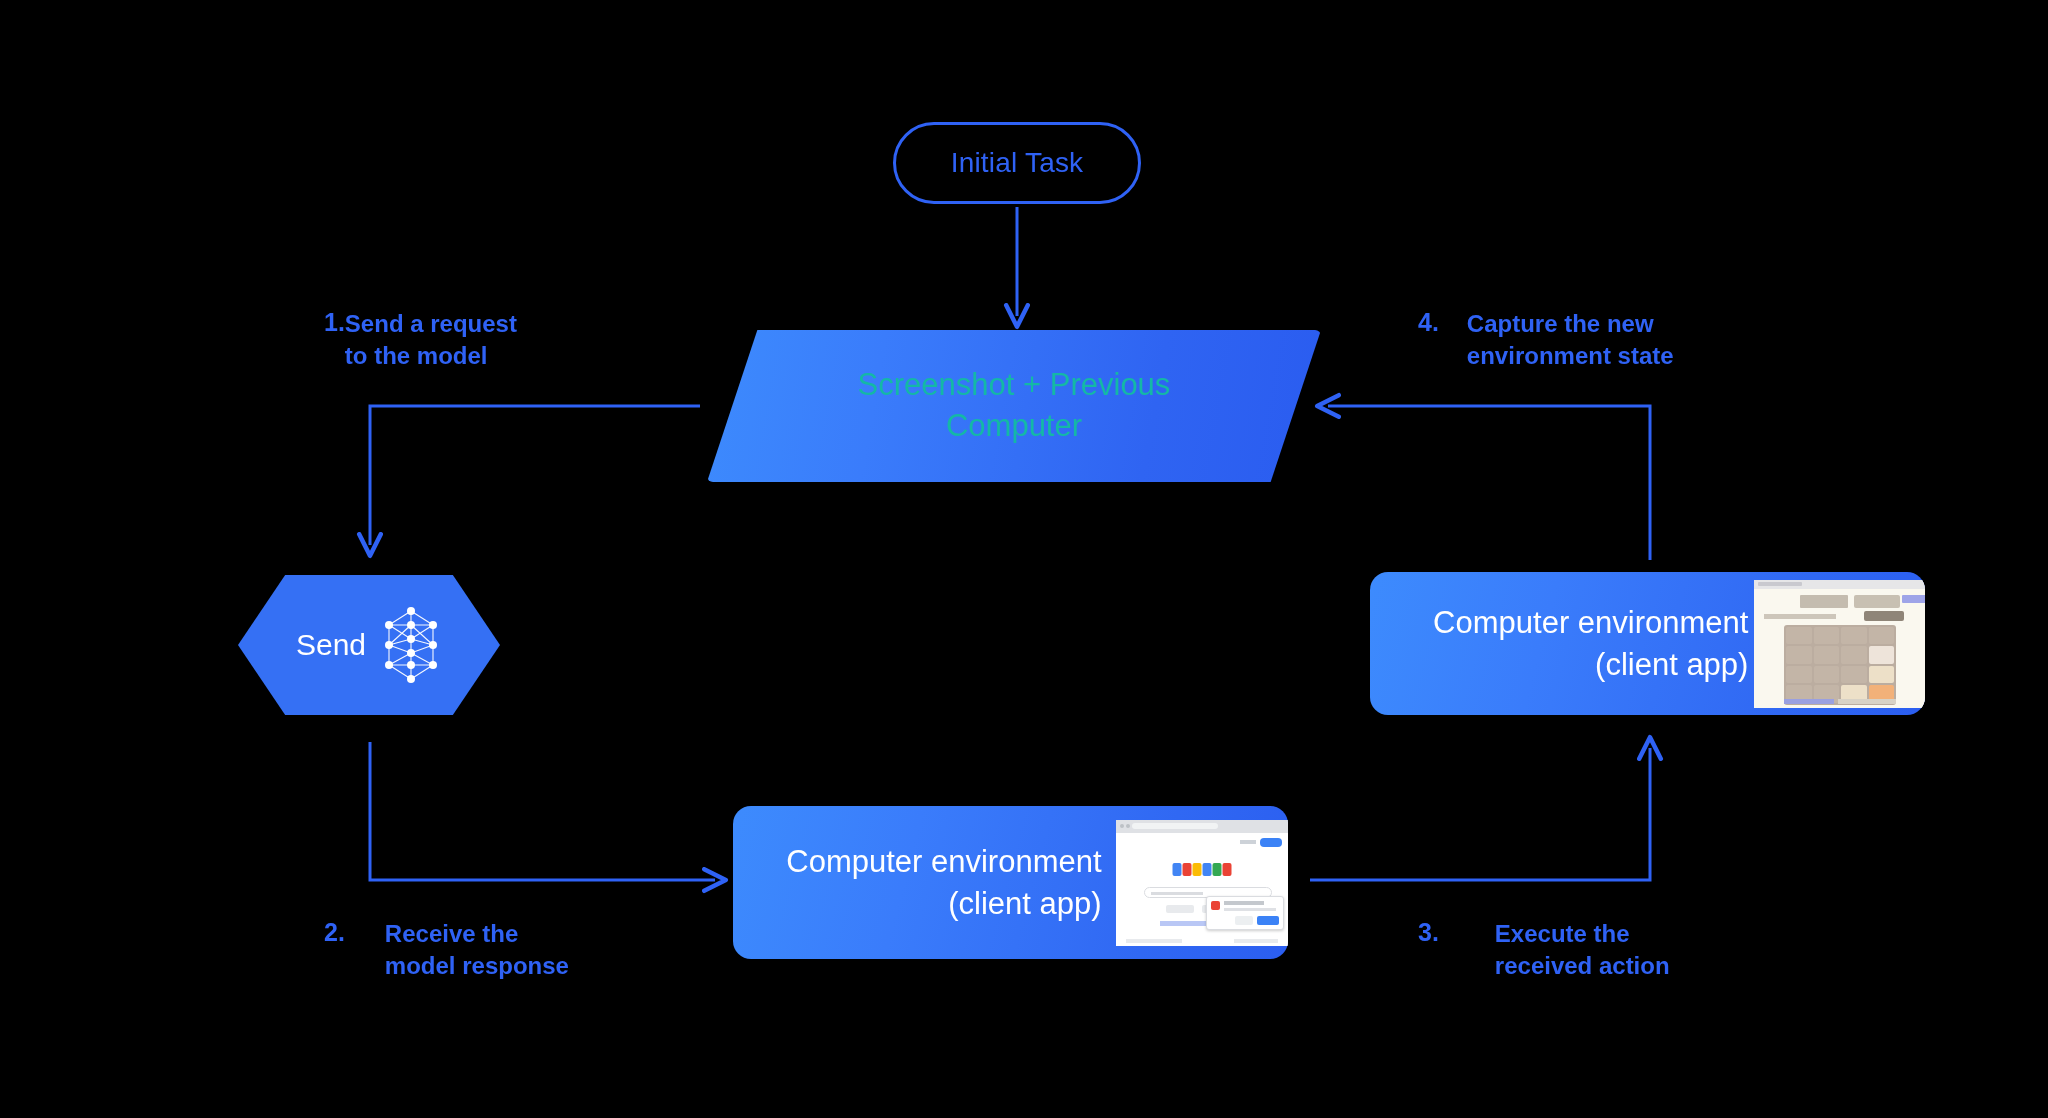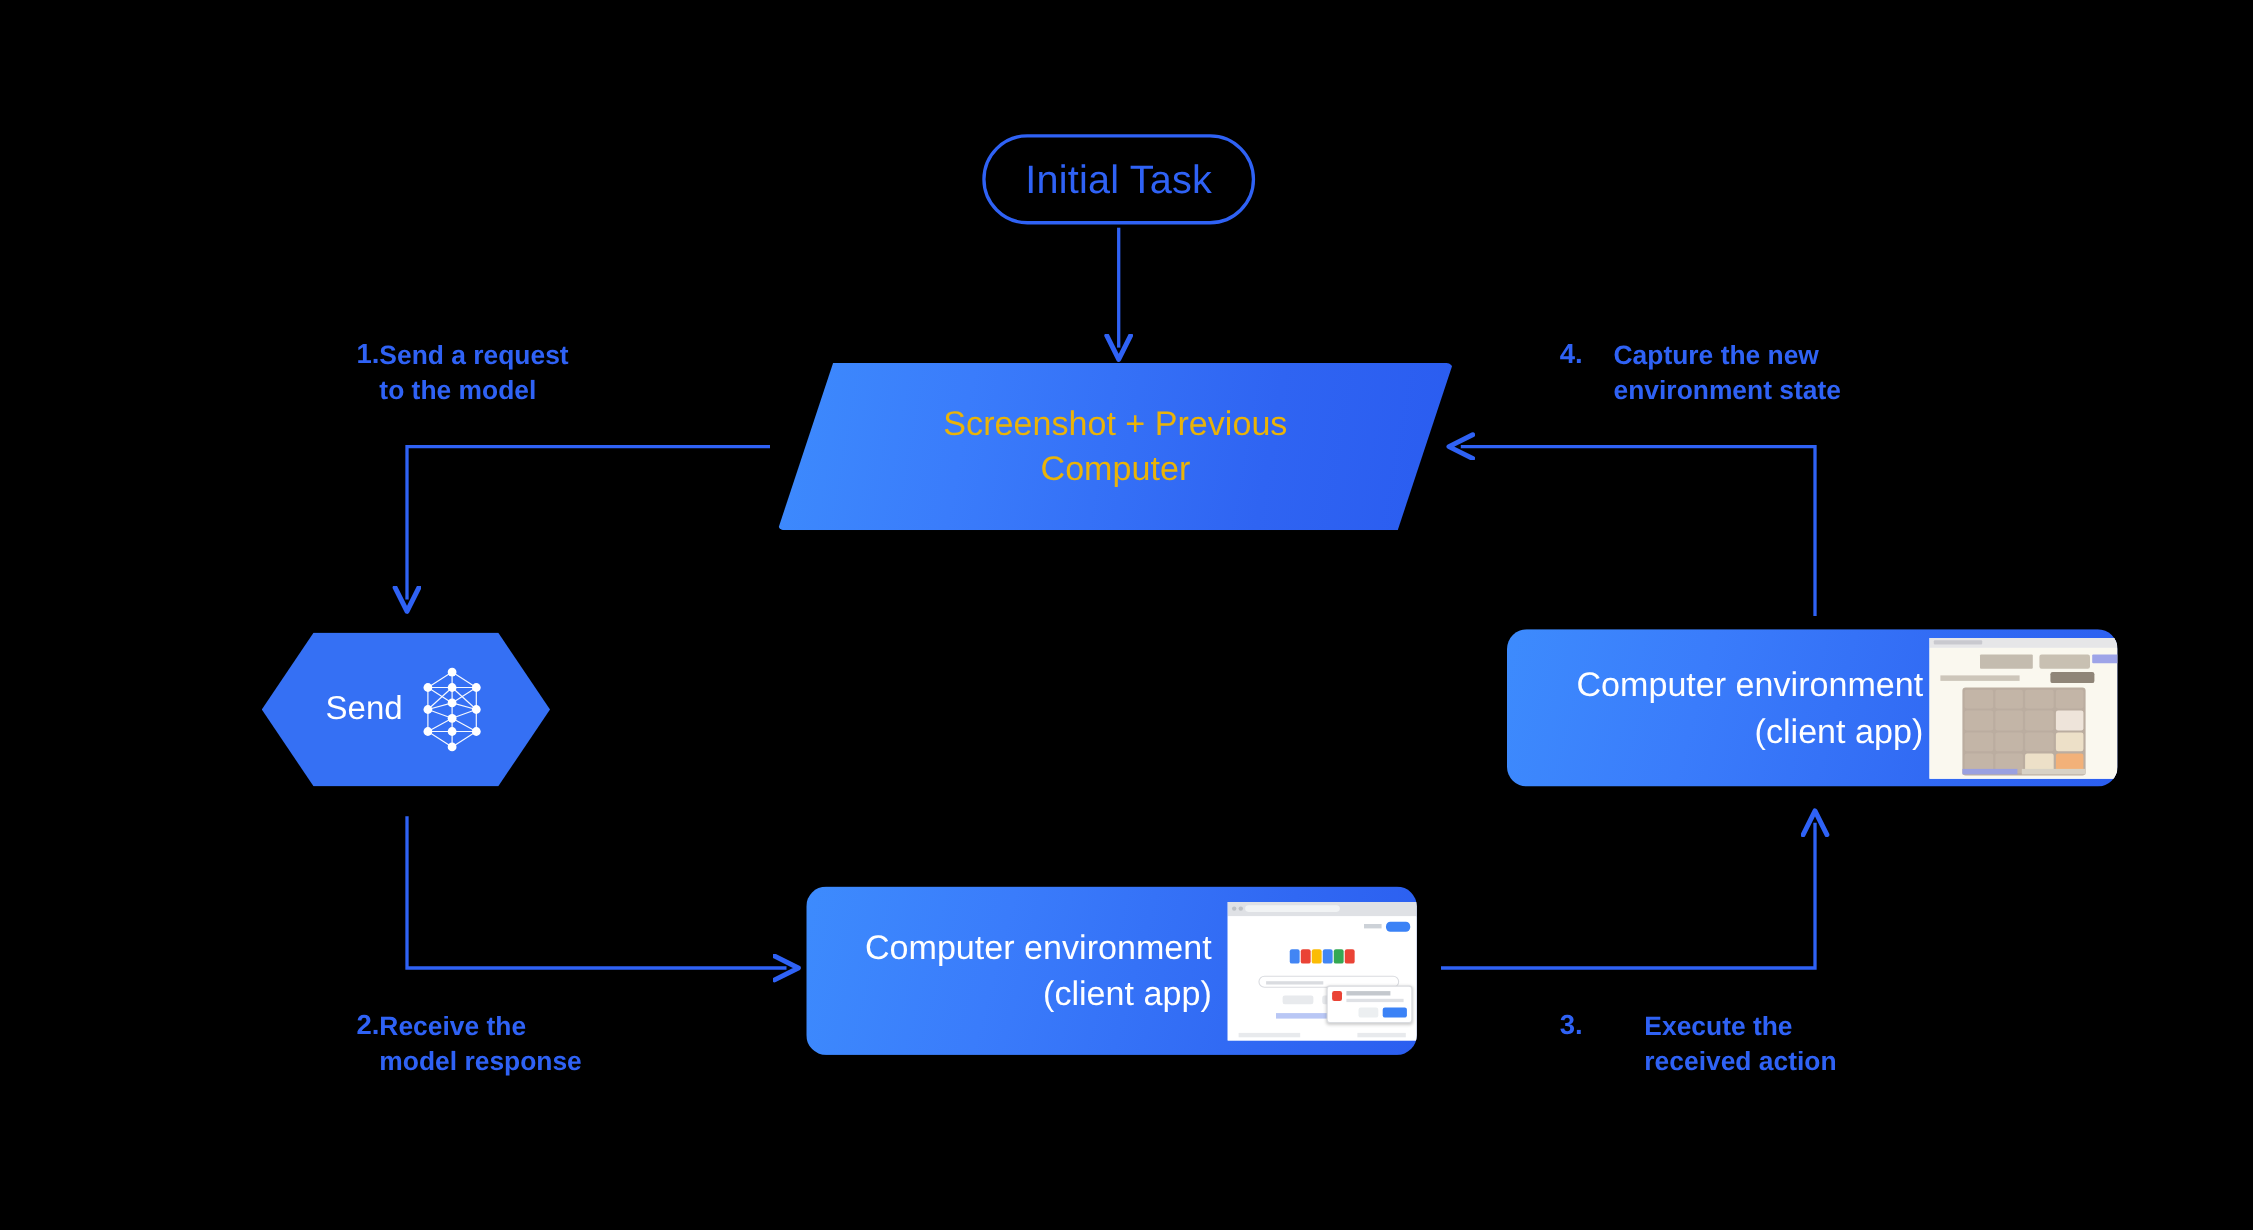--- a/index.html
+++ b/index.html
@@ -13,41 +13,41 @@
 
   
   .pill {
     position: absolute;
     left: 893px; top: 122px;
     width: 248px; height: 82px;
     border: 3px solid #2f62f5;
     border-radius: 41px;
     display: flex; align-items: center; justify-content: center;
     color: #2f62f5;
-    font-size: 36px;
+    font-size: 28px;
     letter-spacing: .2px;
   }
 
   
   .para-wrap {
     position: absolute;
     left: 707px; top: 330px;
     width: 614px; height: 152px;
   }
   .para-shape {
     position: absolute; inset: 0;
     background: linear-gradient(100deg, #3d8bfd 0%, #3a7cfb 28%, #2f64f2 72%, #2a5cf0 100%);
     clip-path: polygon(8.2% 0%, 100% 0%, 91.8% 100%, 0% 100%);
     border-radius: 6px;
   }
   .para-label {
     position: absolute; inset: 0;
     display: flex; flex-direction: column;
     align-items: center; justify-content: center;
-    color: #eab308; font-size: 31px; line-height: 1.32;
+    color: #14b8a6; font-size: 31px; line-height: 1.32;
     text-align: center;
   }
 
   
   .hex-wrap {
     position: absolute;
     left: 238px; top: 575px;
     width: 262px; height: 140px;
   }
   .hex-shape {
@@ -131,21 +131,21 @@
 
   
   .step { position: absolute; display: flex; align-items: flex-start; }
   .step-num { color: #2f62f5; font-size: 25px; font-weight: 700; }
   .step-text { color: #2f62f5; font-size: 24px; font-weight: 700; line-height: 1.34; margin-left: 0; }
   .s1 { left: 324px; top: 308px; }
   .s1 .step-text { }
   .s4 { left: 1418px; top: 308px; }
   .s4 .step-text { margin-left: 28px; }
   .s2 { left: 324px; top: 918px; }
-  .s2 .step-text { }
+  .s2 .step-text { margin-left: 40px; }
   .s3 { left: 1418px; top: 918px; }
   .s3 .step-text { margin-left: 56px; }
 
   svg.wires { position: absolute; left: 0; top: 0; width: 2048px; height: 1118px; pointer-events: none; }
 </style>
 </head>
 <body>
 
 <div id="stage">
 

